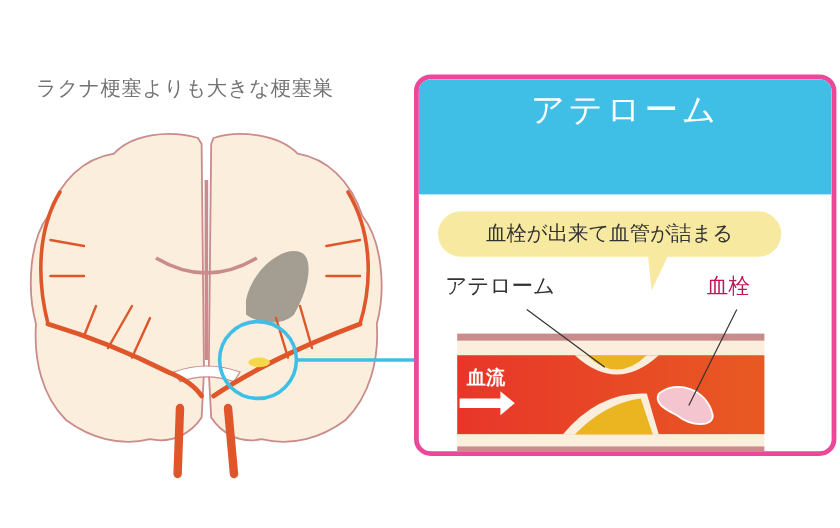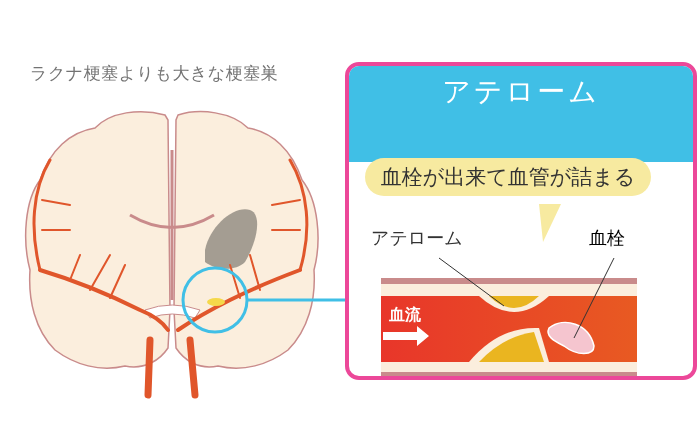--- a/index.html
+++ b/index.html
@@ -5,25 +5,25 @@
     html, body { margin: 0; padding: 0; background: #ffffff; }
     body { width: 700px; height: 440px; position: relative; overflow: hidden;
            font-family: "DejaVu Sans", "Liberation Sans", sans-serif; }
     .left-title { position: absolute; left: 30px; top: 62px; font-size: 17px; color: #737373; letter-spacing: 0.5px; }
     .brain { position: absolute; left: 0; top: 0; }
     .panel { position: absolute; left: 345px; top: 62px; width: 352px; height: 318px;
              border: 4px solid #ec4899; border-radius: 14px; background: #ffffff; overflow: hidden; box-sizing: border-box; }
     .panel-header { background: #40bfe6; height: 96px; color: #ffffff; text-align: center; }
     .panel-title-1 { font-size: 28px; padding-top: 6px; letter-spacing: 3px; line-height: 40px; }
     .panel-title-2 { font-size: 28px; letter-spacing: 3px; line-height: 38px; }
-    .bubble { position: absolute; left: 16px; top: 92px; width: 286px; height: 38px; background: #f7eaa0;
-              border-radius: 19px; text-align: center; line-height: 38px; font-size: 21px; color: #333; }
+    .bubble { position: absolute; left: 16px; top: 110px; width: 286px; height: 38px; background: #f7eaa0;
+              border-radius: 19px; text-align: center; line-height: 38px; font-size: 17px; color: #333; }
     .bubble-tail { position: absolute; left: 188px; top: 138px; }
     .label-atheroma { position: absolute; left: 22px; top: 160px; font-size: 18px; color: #333; }
-    .label-clot { position: absolute; left: 240px; top: 160px; font-size: 18px; color: #000000; }
+    .label-clot { position: absolute; left: 240px; top: 160px; font-size: 18px; color: #be185d; }
     .vessel { position: absolute; left: 0; top: 0; }
   </style>
 </head>
 <body>
 
 <div class="left-title">ラクナ梗塞よりも大きな梗塞巣</div>
 
 <svg class="brain" width="345" height="440" viewBox="0 0 345 440">
 
   <g fill="#fbeedd" stroke="#c98b8b" stroke-width="1.5">

